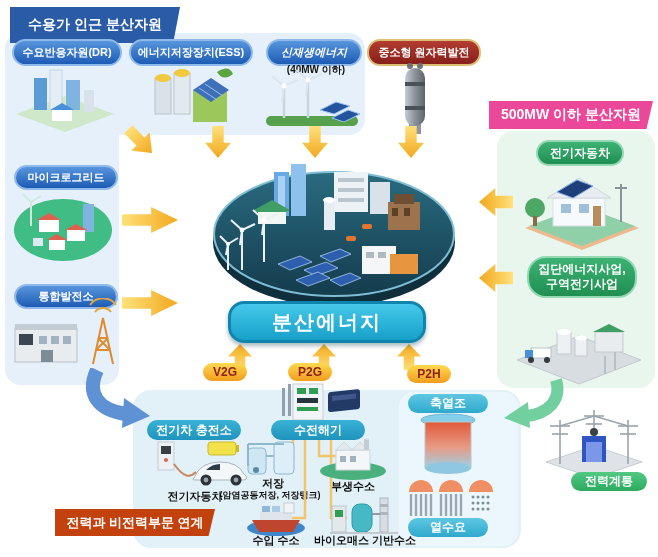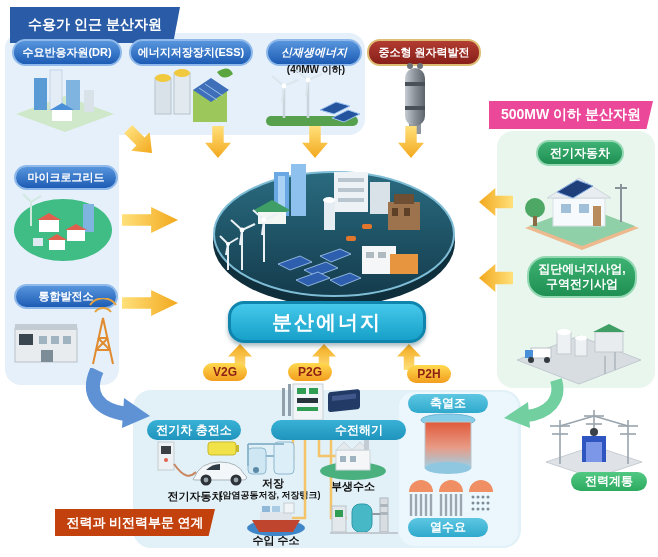--- a/index.html
+++ b/index.html
@@ -304,21 +304,21 @@
   <svg class="abs" style="left:133px;top:390px;z-index:1;" width="388" height="158" viewBox="0 0 388 158">
     <g stroke="#f3c46a" stroke-width="2.5" fill="none">
       <polyline points="160,50 160,70 146,70"></polyline>
       <polyline points="172,50 172,128 152,128"></polyline>
       <polyline points="186,50 186,66 206,66"></polyline>
       <polyline points="198,50 198,128 214,128"></polyline>
     </g>
   </svg>
 
   <div class="pill pill-cyan" style="left:147px;top:420px;width:94px;height:20px;z-index:3;">전기차 충전소</div>
-  <div class="pill pill-cyan" style="left:271px;top:420px;width:94px;height:20px;z-index:3;padding-left:41px;">수전해기</div>
+  <div class="pill pill-cyan" style="left:271px;top:420px;width:94px;height:20px;z-index:3;">수전해기</div>
   <div class="pill pill-lcyan" style="left:408px;top:394px;width:80px;height:19px;z-index:3;">축열조</div>
   <div class="pill pill-lcyan" style="left:408px;top:518px;width:80px;height:19px;z-index:3;">열수요</div>
   <div class="pill pill-grid" style="left:571px;top:472px;width:76px;height:19px;z-index:3;">전력계통</div>
 
   <svg class="abs" style="left:274px;top:382px;z-index:2;" width="92" height="40" viewBox="0 0 92 40">
     <rect x="8" y="6" width="3" height="28" fill="#8fa0ac"></rect>
       <rect x="14" y="2" width="3" height="32" fill="#8fa0ac"></rect>
     <rect x="19" y="2" width="30" height="36" fill="#f2f5f7" stroke="#c6d0d6"></rect>
     <rect x="23" y="6" width="9" height="6" fill="#2f9e52"></rect>
       <rect x="35" y="6" width="9" height="6" fill="#2f9e52"></rect>
@@ -420,14 +420,15 @@
         <circle cx="78" cy="33" r="1.5"></circle>
         <circle cx="83" cy="33" r="1.5"></circle>
     </g>
   </svg>
 
   <div class="lbl" style="left:150px;top:489px;width:90px;font-size:11px;">전기자동차</div>
   <div class="lbl" style="left:243px;top:476px;width:60px;font-size:11px;">저장</div>
   <div class="lbl" style="left:200px;top:489px;width:140px;font-size:9px;">(암염공동저장, 저장탱크)</div>
   <div class="lbl" style="left:318px;top:479px;width:70px;font-size:11px;">부생수소</div>
   <div class="lbl" style="left:241px;top:533px;width:70px;font-size:11px;">수입 수소</div>
+  <div class="lbl" style="left:305px;top:533px;width:120px;font-size:11px;">바이오매스 기반수소</div>
 
 </div>
 
 </body></html>

